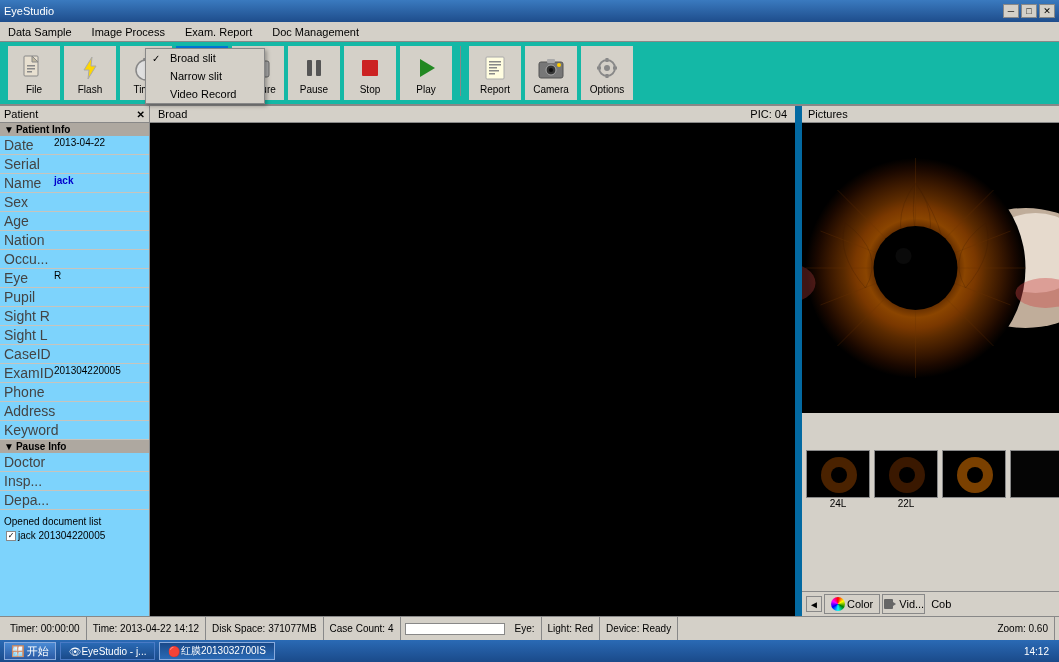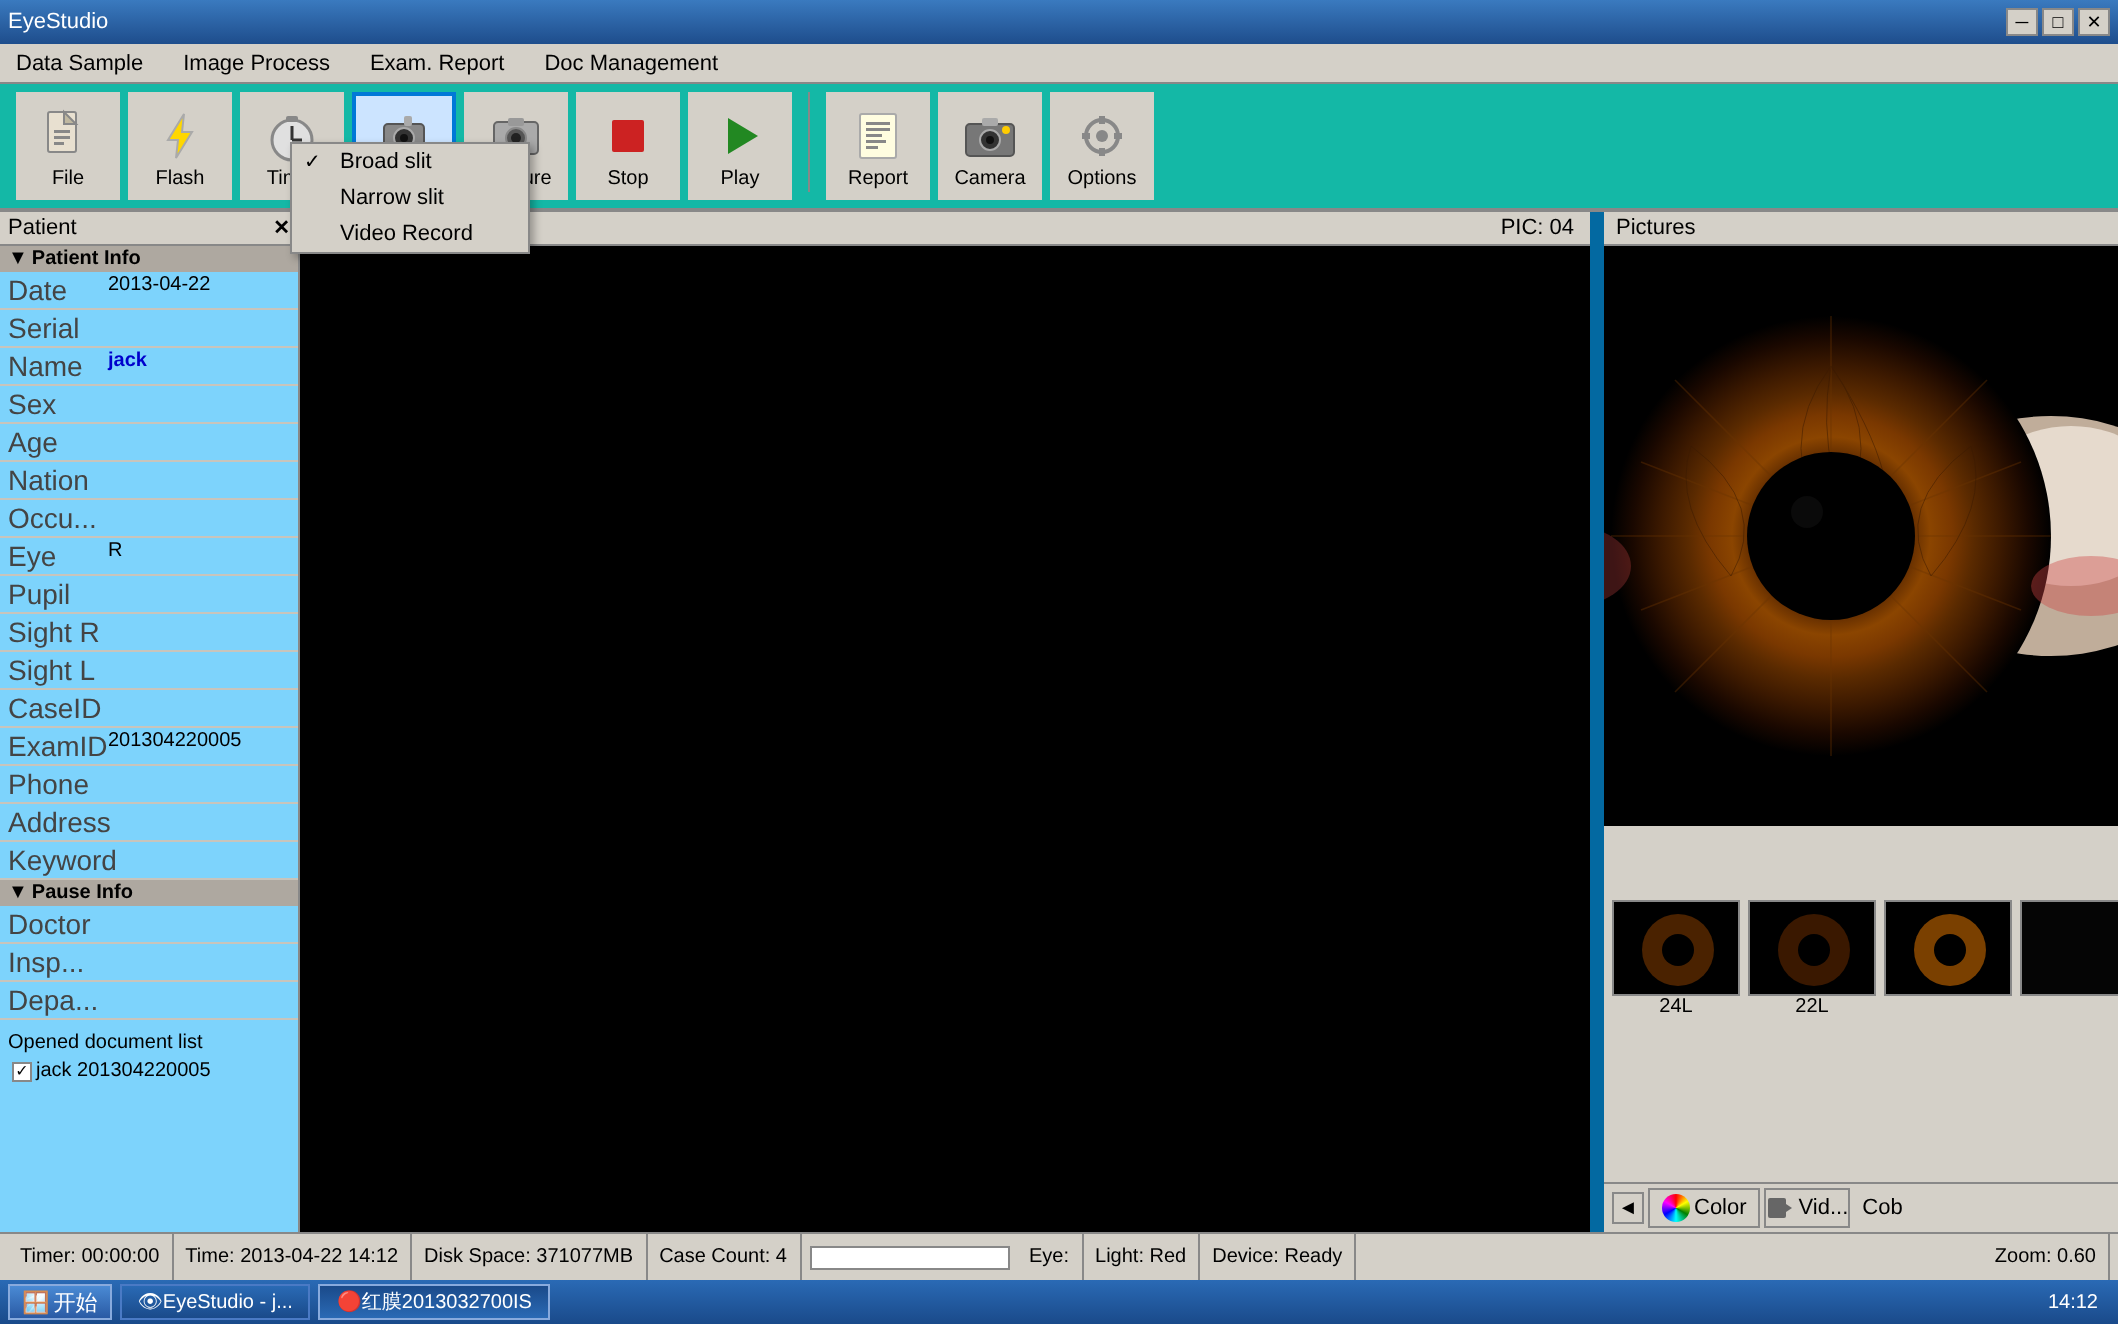--- a/index.html
+++ b/index.html
@@ -199,21 +199,21 @@
       background: #000;
       display: flex;
       align-items: center;
       justify-content: center;
       color: #333;
     }
 
     
     .dropdown-menu {
       position: absolute;
-      top: 71px;
+      top: 48px;
       left: 145px;
       background: #d4d0c8;
       border: 1px solid #888;
       box-shadow: 2px 2px 4px rgba(0,0,0,0.3);
       z-index: 100;
       min-width: 120px;
     }
     .dropdown-item {
       padding: 3px 12px 3px 24px;
       cursor: pointer;
@@ -471,20 +471,29 @@
       <svg width="28" height="28" viewBox="0 0 28 28">
         <rect x="3" y="7" width="22" height="16" rx="2" fill="#aaa" stroke="#666" stroke-width="1"></rect>
         <circle cx="14" cy="15" r="5" fill="#555" stroke="#888" stroke-width="1"></circle>
         <circle cx="14" cy="15" r="2.5" fill="#222"></circle>
         <rect x="10" y="5" width="8" height="4" rx="1" fill="#999"></rect>
       </svg>
     </div>
     <span>Capture</span>
   </div>
 
+  <div class="tool-btn">
+    <div class="tool-icon">
+      <svg width="28" height="28" viewBox="0 0 28 28">
+        <rect x="7" y="6" width="5" height="16" rx="1" fill="#555"></rect>
+        <rect x="16" y="6" width="5" height="16" rx="1" fill="#555"></rect>
+      </svg>
+    </div>
+    <span>Pause</span>
+  </div>
 
   <div class="tool-btn">
     <div class="tool-icon">
       <svg width="28" height="28" viewBox="0 0 28 28">
         <rect x="6" y="6" width="16" height="16" rx="1" fill="#cc2222"></rect>
       </svg>
     </div>
     <span>Stop</span>
   </div>
 

